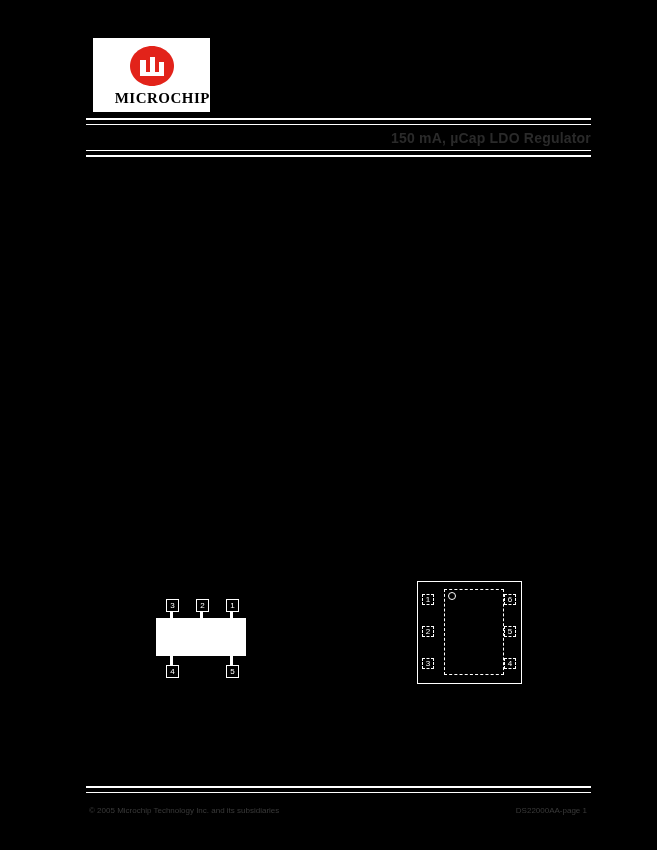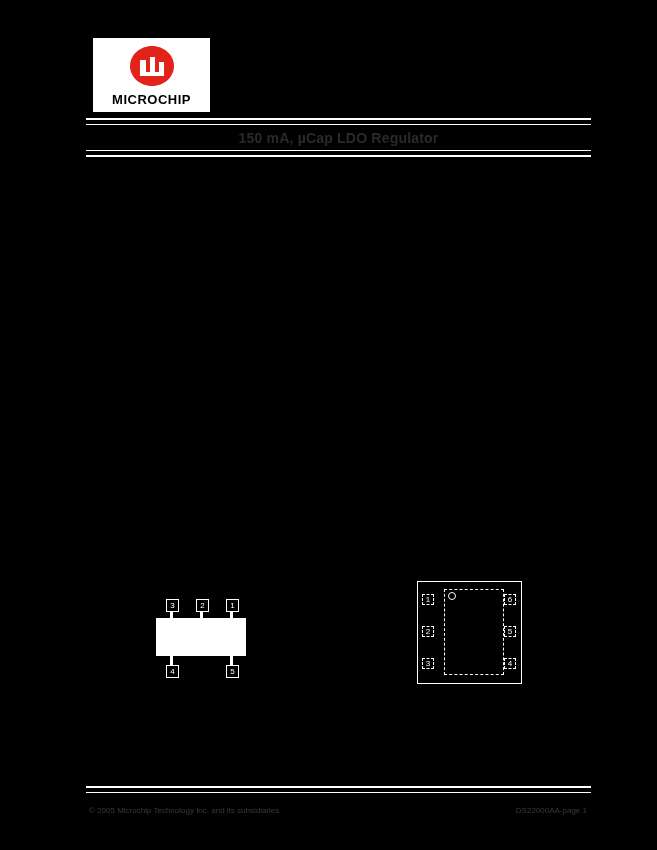--- a/index.html
+++ b/index.html
@@ -31,46 +31,46 @@
     top: 6px;
     transform: translateX(-50%);
     width: 52px;
     height: 44px;
   }
   #logo-wordmark {
     position: absolute;
     left: 0;
     right: 0;
     bottom: 5px;
-    text-align: center;
-    font-size: 13px;
+    text-align: right;
+    font-size: 15px;
     font-weight: bold;
     letter-spacing: 0.5px;
     color: #000000;
-    font-family: Liberation Sans, sans-serif;
+    font-family: Liberation Serif, serif;
   }
 
   
   .hrule {
     position: absolute;
     left: 86px;
     width: 505px;
     background: #ffffff;
   }
   #hrule-1 { top: 118px; height: 2px; }
   #hrule-2 { top: 124px; height: 1px; }
   #hrule-3 { top: 150px; height: 1px; }
   #hrule-4 { top: 155px; height: 2px; }
 
   #doc-title {
     position: absolute;
     left: 86px;
     top: 129px;
     width: 505px;
-    text-align: center;
+    text-align: right;
     font-size: 14px;
     font-weight: bold;
     color: #2a2a2a;
     letter-spacing: 0.2px;
     line-height: 18px;
   }
 
   
   #pkg-sot23 {
     position: absolute;

